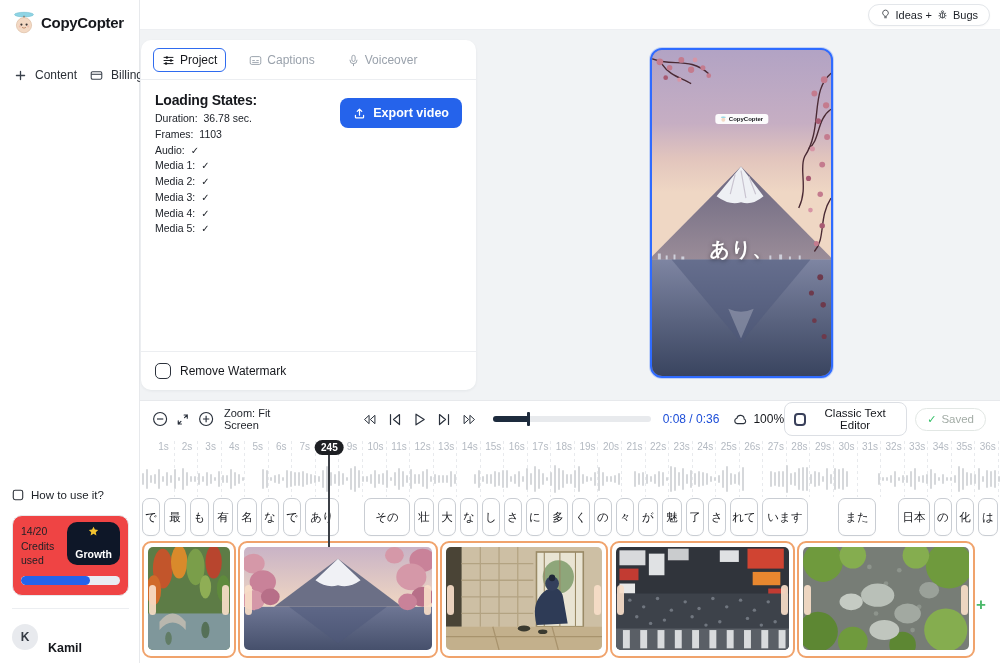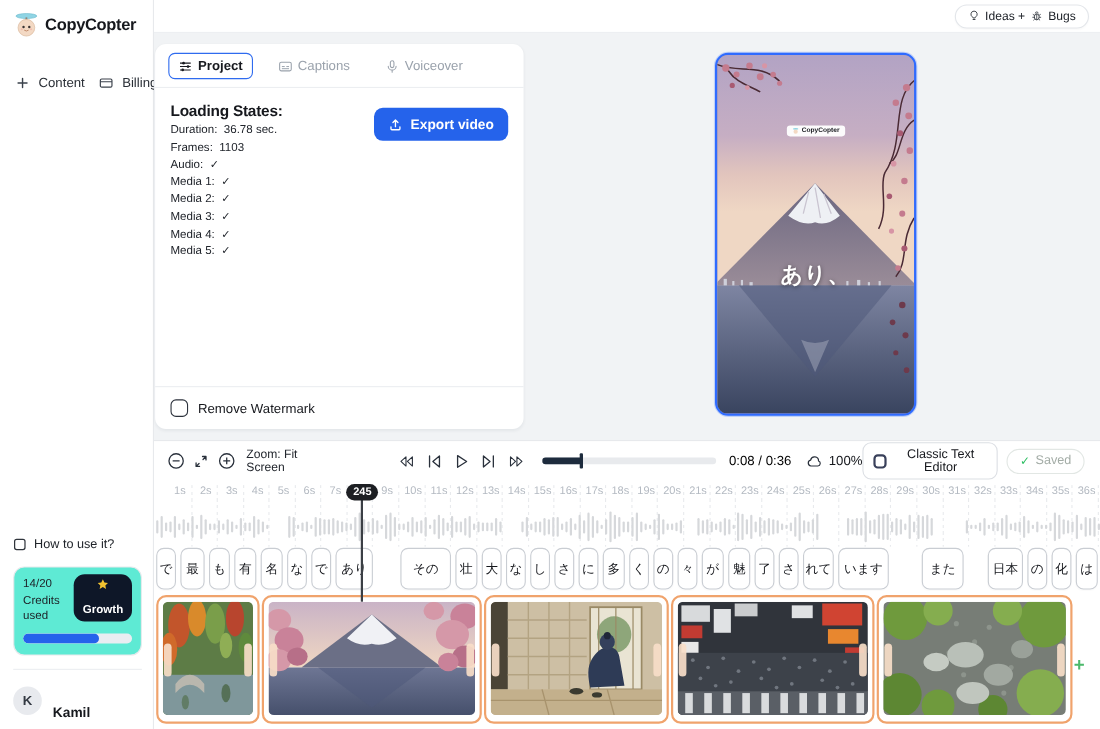--- a/index.html
+++ b/index.html
@@ -15,21 +15,21 @@
   .logo-text { font-size:15px; font-weight:bold; letter-spacing:-.3px; }
   .nav { margin-top:24px; display:flex; flex-direction:row; gap:9px; }
   .nav-item { display:flex; align-items:center; gap:8px; font-size:12px; color:#2a2f36;
     padding:4px 2px; border-radius:6px; cursor:pointer; }
   .nav-item .ic { width:13px; height:13px; color:#3a414b; display:inline-flex; }
   .ic svg { width:100%; height:100%; display:block; }
   .side-spacer { flex:1; }
   .howto { display:flex; align-items:center; gap:7px; font-size:11.5px; color:#20242a; padding:4px 0; cursor:pointer; }
   .howto .ic { width:12px; height:12px; color:#30353c; }
   .credits-card { margin-top:10px; border:1px solid #e7e9ec; border-radius:10px; padding:8px 8px 10px 8px;
-    background:#5eead4; position:relative; }
+    background:#ef4444; position:relative; }
   .credits-top { display:flex; align-items:flex-start; justify-content:space-between; }
   .credits-label { font-size:10.5px; line-height:1.35; color:#1c2026; width:58px; }
   .plan-badge { background:#0e1728; color:#fff; border-radius:10px; padding:4px 8px 5px 8px;
     display:flex; flex-direction:column; align-items:center; gap:11px; margin-top:-2px; }
   .plan-badge .ic { width:11px; height:11px; }
   .plan-badge span { font-size:10.5px; font-weight:bold; }
   .credits-bar { margin-top:9px; height:9px; border-radius:5px; background:#e9edf2; overflow:hidden; }
   .credits-fill { height:100%; border-radius:5px; background:#2563eb; }
   .user-row { display:flex; align-items:center; gap:10px; margin-top:12px; padding-top:10px;
     border-top:1px solid #eceef1; }
@@ -48,21 +48,21 @@
 
   .workspace { height:370px; background:#f1f3f5; position:relative; }
 
   
   .panel-card { position:absolute; left:1px; top:10px; width:335px; height:350px; background:#fff;
     border-radius:10px; box-shadow:0 1px 3px rgba(20,30,50,.06); display:flex; flex-direction:column; }
   .tabs { display:flex; align-items:center; gap:14px; padding:8px 12px 7px 12px; border-bottom:1px solid #eceef1; }
   .tab { display:flex; align-items:center; gap:5px; font-size:12px; color:#9aa2ac; padding:4px 8px;
     border:1.5px solid transparent; border-radius:6px; cursor:pointer; }
   .tab .ic { width:13px; height:13px; }
-  .tab.active { color:#17191e; border-color:#2f6bef; font-weight:bold; }
+  .tab.active { color:#17191e; border-color:#2f6bef; font-weight:normal; }
   .panel-body { flex:1; padding:12px 14px 8px 14px; display:flex; align-items:flex-start; justify-content:space-between; }
   .stats-block h3 { font-size:14px; margin-bottom:3px; letter-spacing:-.2px; }
   .stat-line { font-size:10.5px; color:#20242b; line-height:1.5; }
   .stat-line .check { font-size:10px; }
   .export-btn { background:#2563eb; color:#fff; border:none; border-radius:8px; display:flex;
     align-items:center; gap:7px; font-size:12.5px; font-weight:bold; padding:8px 13px;
     cursor:pointer; margin-top:6px; font-family:inherit; }
   .export-btn .ic { width:13px; height:13px; }
   .watermark-row { border-top:1px solid #eceef1; padding:11px 14px; display:flex; align-items:center; gap:9px; }
   .checkbox { width:16px; height:16px; border:1.8px solid #2c323c; border-radius:5px; background:#fff; cursor:pointer; }
@@ -83,21 +83,21 @@
   .timeline { flex:1; background:#fff; border-top:1px solid #e7e9ec; position:relative; }
   .controls-row { display:flex; align-items:center; height:36px; padding:0 14px 0 12px; }
   .tl-btn { width:18px; height:18px; color:#2a313c; background:none; border:none; padding:0; cursor:pointer; }
   .tl-btn svg { width:100%; height:100%; display:block; }
   .zoom-label { font-size:11px; color:#23272e; margin-left:10px; }
   .transport { display:flex; align-items:center; gap:10px; margin-left:62px; }
   .transport .tl-btn { width:15px; height:15px; }
   .seek { margin-left:16px; width:175px; height:6px; border-radius:3px; background:#e8eaed; position:relative; cursor:pointer; }
   .seek-fill { height:100%; border-radius:3px 0 0 3px; background:#1d2b3d; }
   .seek-handle { position:absolute; top:-4px; width:3px; height:14px; background:#1d2b3d; border-radius:1px; }
-  .time-display { font-size:12px; color:#000000; margin-left:12px; white-space:nowrap; }
+  .time-display { font-size:12px; color:#1d4ed8; margin-left:12px; white-space:nowrap; }
   .zoom-pct { display:flex; align-items:center; gap:5px; margin-left:14px; font-size:12px; color:#15171c; }
   .zoom-pct .ic { width:15px; height:11px; color:#2a313c; }
   .classic-btn { margin-left:auto; display:flex; align-items:center; gap:7px; border:1px solid #dcdfe4;
     background:#fff; border-radius:8px; padding:4px 9px; font-size:11.5px; color:#15171c; cursor:pointer; }
   .classic-box { width:13px; height:13px; border:2px solid #39405a; border-radius:4px; background:#fff; }
   .saved-pill { margin-left:8px; display:flex; align-items:center; gap:5px; border:1px solid #e2e7e4;
     border-radius:14px; padding:4px 11px; font-size:11.5px; color:#a3aca6; background:#fff; }
   .saved-pill .chk { color:#2fbf64; font-size:11px; }
 
   .ruler { position:absolute; left:0; top:38px; width:100%; height:16px; }

